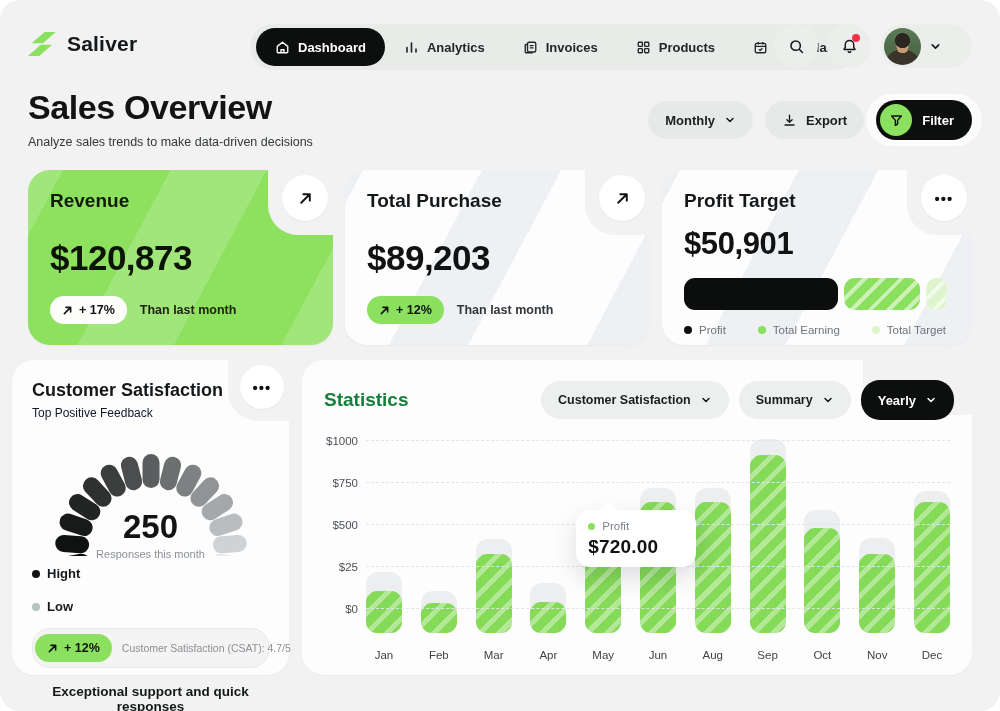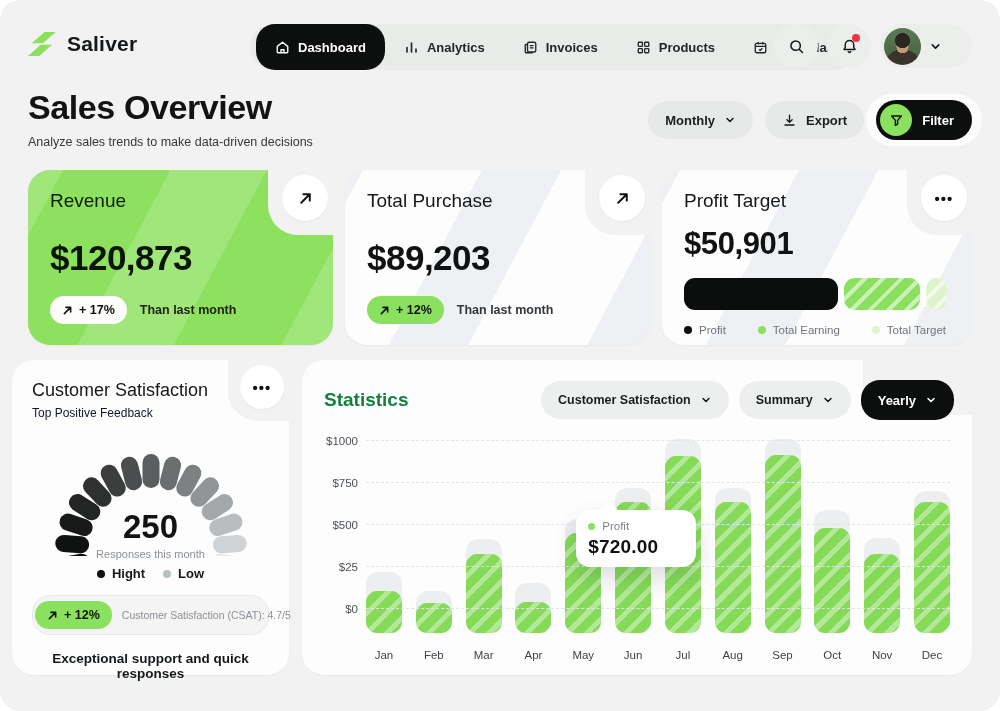--- a/index.html
+++ b/index.html
@@ -4,21 +4,21 @@
 <style>
   html,body{margin:0;padding:0;background:#fff;}
   body{width:1000px;height:711px;position:relative;font-family:"Liberation Sans",sans-serif;-webkit-font-smoothing:antialiased;}
   .app{position:absolute;inset:0;background:#f1f2f1;border-radius:20px;overflow:hidden;}
 
   
   .topbar{position:absolute;top:24px;left:28px;right:28px;height:46px;}
   .logo{position:absolute;left:0;top:4px;display:flex;align-items:center;gap:9px;}
   .logo-name{font-size:21px;font-weight:700;color:#15181a;letter-spacing:.2px;}
   .nav-group{position:absolute;left:222px;top:0;height:46px;background:#e9ebe9;border-radius:23px;display:flex;align-items:center;padding:0 6px;}
-  .nav-item{display:flex;align-items:center;gap:8px;padding:0 19px;height:46px;border-radius:19px;font-size:13px;font-weight:600;color:#23272a;cursor:pointer;white-space:nowrap;}
+  .nav-item{display:flex;align-items:center;gap:8px;padding:0 19px;height:38px;border-radius:19px;font-size:13px;font-weight:600;color:#23272a;cursor:pointer;white-space:nowrap;}
   .nav-item svg{flex:0 0 auto;}
   .nav-item.active{background:#0c0f0d;color:#fff;}
   .top-right{position:absolute;right:0;top:0;display:flex;gap:9px;align-items:center;}
   .circle-btn{width:44px;height:44px;border-radius:50%;background:#eceeec;display:flex;align-items:center;justify-content:center;position:relative;border:none;cursor:pointer;}
   .red-dot{position:absolute;top:10px;right:11px;width:8px;height:8px;border-radius:50%;background:#ef3248;}
   .avatar-pill{height:44px;width:78px;background:#eceeec;border-radius:22px;display:flex;align-items:center;padding:0 10px 0 4px;gap:8px;cursor:pointer;}
   .avatar{width:37px;height:37px;border-radius:50%;background:
      radial-gradient(circle at 50% 34%, #2b2620 0 24%, rgba(0,0,0,0) 25%),
      radial-gradient(circle at 50% 52%, #c49a77 0 22%, rgba(0,0,0,0) 23%),
      radial-gradient(circle at 50% 108%, #3a342b 0 42%, rgba(0,0,0,0) 43%),
@@ -36,21 +36,21 @@
   .filter-ico{width:32px;height:32px;border-radius:50%;background:#8ce05f;display:flex;align-items:center;justify-content:center;}
 
   
   .cards-row{position:absolute;top:170px;left:28px;right:28px;height:175px;display:grid;grid-template-columns:305px 305px 1fr;gap:12px;}
   .card{position:relative;border-radius:22px;background:#fdfdfd;box-shadow:0 1px 2px rgba(16,24,40,.04);}
   .card .stripes{position:absolute;inset:0;border-radius:22px;overflow:hidden;}
   .stripes.gray::before{content:"";position:absolute;inset:-40px;background:repeating-linear-gradient(118deg,rgba(203,211,222,.30) 0 70px,rgba(0,0,0,0) 70px 175px);}
   .card.green{background:#8de15f;}
   .stripes.greenband::before{content:"";position:absolute;inset:-40px;background:repeating-linear-gradient(118deg,rgba(255,255,255,.17) 0 85px,rgba(0,0,0,0) 85px 180px);}
   .card-inner{position:absolute;inset:0;padding:20px 22px;}
-  .card-title{font-size:19px;font-weight:400;color:#15181a;}
+  .card-title{font-size:19px;font-weight:700;color:#15181a;}
   .card.green .card-title{color:#0e1c08;}
   .card-value{font-size:35px;font-weight:600;letter-spacing:-.5px;color:#101312;margin-top:26px;}
   .card.green .card-value{color:#0b1407;}
   .card-foot{display:flex;align-items:center;gap:13px;margin-top:18px;text-align:center;}
   .delta-badge{height:28px;border-radius:14px;display:flex;align-items:center;gap:6px;padding:0 12px;font-size:12.5px;font-weight:700;color:#101312;}
   .delta-badge.white{background:#fdfdfc;}
   .delta-badge.greenbg{background:#8ce05f;}
   .delta-note{font-size:12.5px;font-weight:600;color:#20240f;}
   .card.white .delta-note{color:#33373b;}
   .corner-notch{position:absolute;top:-1px;right:-1px;width:66px;height:66px;background:#f1f2f1;border-bottom-left-radius:30px;border-top-right-radius:22px;}
@@ -67,21 +67,21 @@
 
   
   .bottom-row{position:absolute;top:360px;left:12px;right:28px;height:315px;display:grid;grid-template-columns:277px 1fr;gap:13px;}
 
   
   .cs-sub{font-size:12px;color:#0f172a;margin-top:5px;}
   .gauge-wrap{position:relative;width:212px;height:124px;margin:12px auto 0;}
   .gauge-center{position:absolute;left:0;right:0;bottom:-4px;text-align:center;}
   .gauge-num{font-size:33px;font-weight:600;color:#111413;}
   .gauge-lbl{font-size:11px;color:#8b9096;margin-top:2px;}
-  .cs-legend{display:flex;justify-content:center;gap:18px;margin-top:10px;}
+  .cs-legend{display:flex;justify-content:center;gap:18px;margin-top:10px;flex-direction:column;}
   .cs-legend .legend-item{font-size:13px;font-weight:700;color:#16191b;}
   .csat-pill{margin-top:14px;height:34px;background:#f3f4f3;border:1px solid #e7e9e8;border-radius:18px;display:flex;align-items:center;padding:2px;gap:10px;}
   .csat-badge{height:28px;border-radius:14px;background:#8ce05f;display:flex;align-items:center;gap:6px;padding:0 12px;font-size:12.5px;font-weight:700;color:#101312;flex:0 0 auto;}
   .csat-text{font-size:10.5px;color:#8a9097;white-space:nowrap;}
   .cs-footer{margin-top:16px;text-align:center;font-size:13.5px;font-weight:700;color:#15181a;}
 
   
   .stats-head{position:absolute;top:20px;left:22px;right:18px;display:flex;align-items:center;}
   .stats-title{font-size:19px;font-weight:600;color:#15803d;}
   .stats-filters{margin-left:auto;display:flex;gap:10px;align-items:center;}
@@ -405,25 +405,20 @@
               <div class="bar-bg" style="height: 113.9px;"></div>
               <div class="bar" style="height: 99.6px;"></div>
               <span class="month">May</span>
             </div>
             <div class="col">
               <div class="bar-bg" style="height: 145px;"></div>
               <div class="bar" style="height: 130.7px;"></div>
               <span class="month">Jun</span>
             </div>
             <div class="col">
-              <div class="bar-bg" style="height: 193.7px;"></div>
-              <div class="bar" style="height: 176.9px;"></div>
-              <span class="month">Jul</span>
-            </div>
-            <div class="col">
               <div class="bar-bg" style="height: 145px;"></div>
               <div class="bar" style="height: 130.7px;"></div>
               <span class="month">Aug</span>
             </div>
             <div class="col">
               <div class="bar-bg" style="height: 194.5px;"></div>
               <div class="bar" style="height: 177.7px;"></div>
               <span class="month">Sep</span>
             </div>
             <div class="col">

